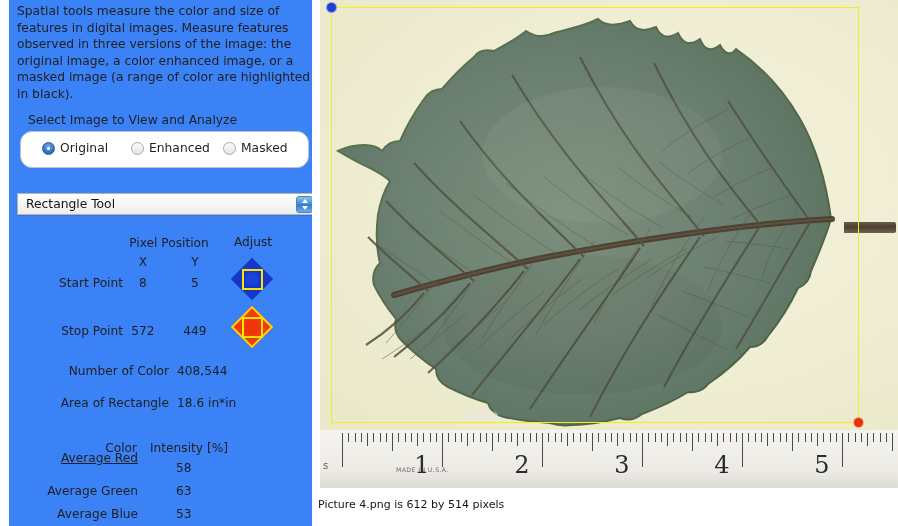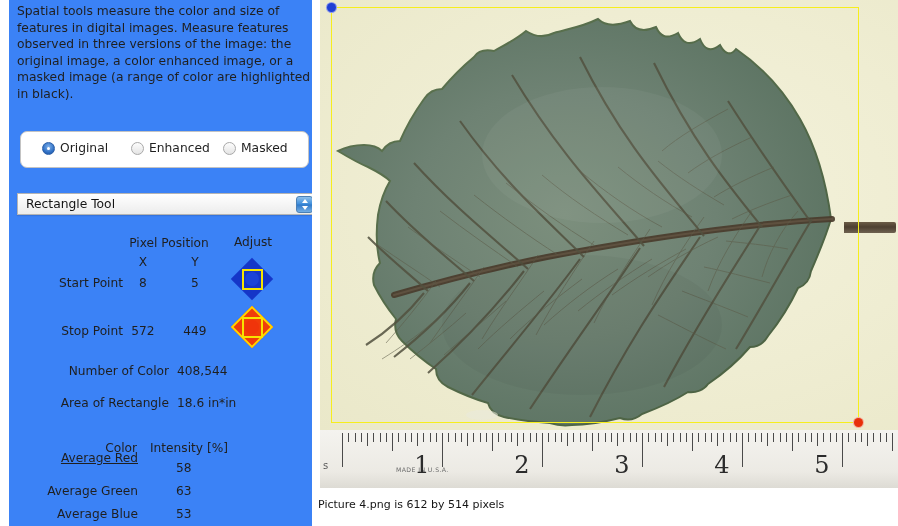--- a/index.html
+++ b/index.html
@@ -46,21 +46,21 @@
     color: #1f1f1f;
   }
 
   #radio-group {
     position: absolute;
     left: 11px;
     top: 131px;
     width: 289px;
     height: 37px;
     border: 1px solid #c3c3c3;
-    border-radius: 7px;
+    border-radius: 12px;
     background: #ffffff;
     box-sizing: border-box;
   }
   .radio-opt {
     position: absolute;
     top: 9px;
     display: flex;
     align-items: center;
     gap: 5px;
     font-size: 12.3px;
@@ -323,20 +323,21 @@
     color: #151515;
   }
 </style>
 </head>
 <body>
 
 <div id="left-panel">
 
   <div id="description">Spatial tools measure the color and size of features in digital images.  Measure features observed in three versions of the image: the original image, a color enhanced image, or a masked image (a range of color are highlighted in black).</div>
 
+  <div id="group-title">Select Image to View and Analyze</div>
 
   <div id="radio-group">
     <label class="radio-opt">
       <span class="radio-dot on"></span>
       <span>Original</span>
     </label>
     <label class="radio-opt">
       <span class="radio-dot"></span>
       <span>Enhanced</span>
     </label>

